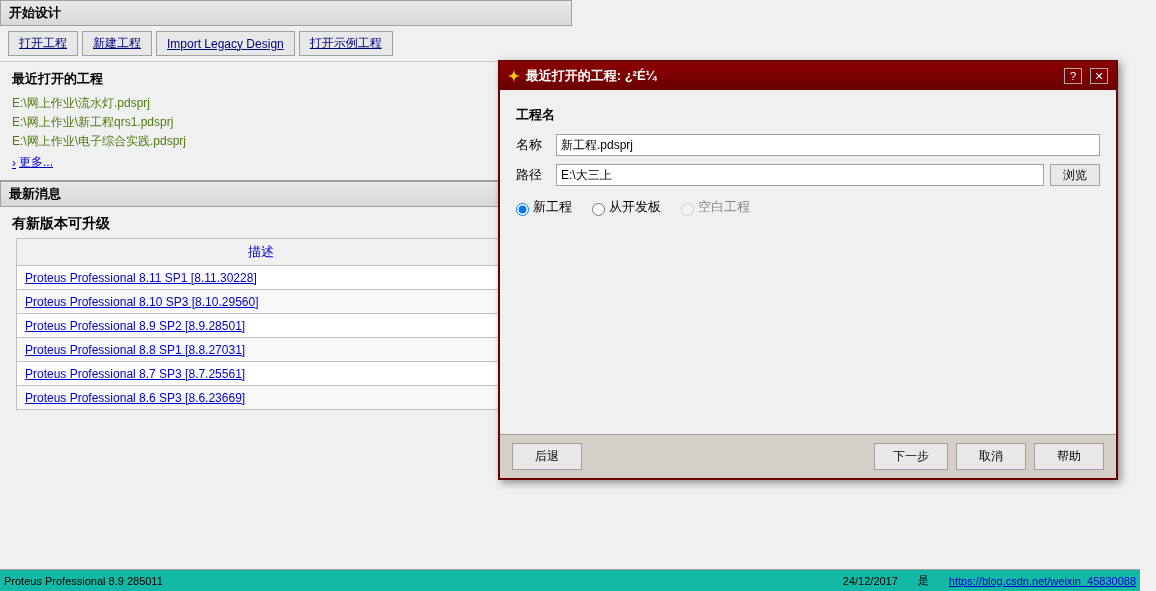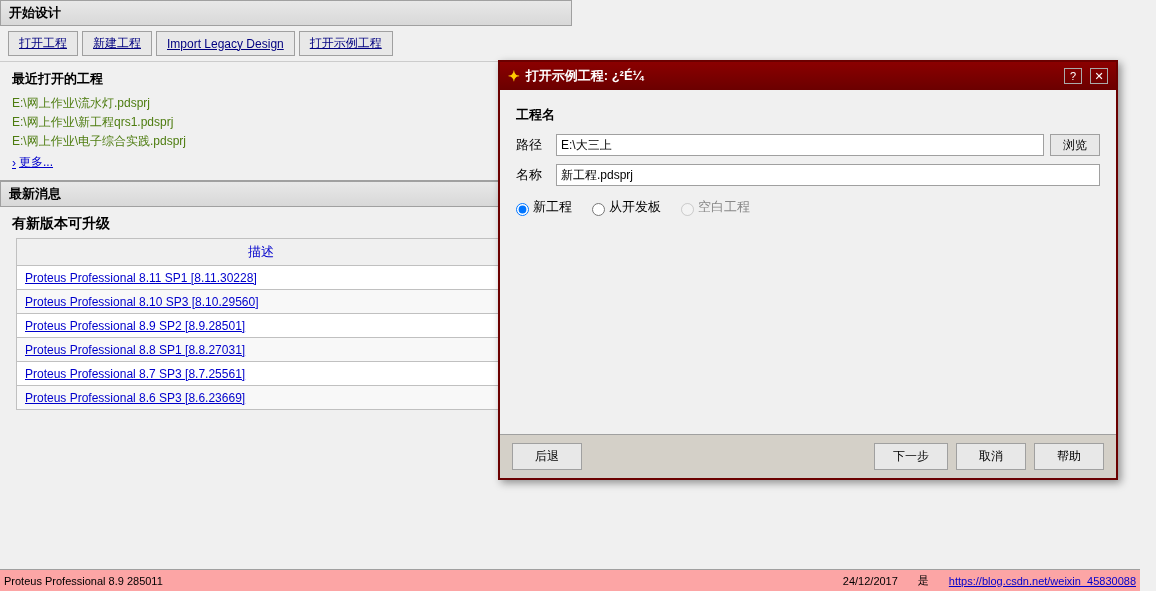--- a/index.html
+++ b/index.html
@@ -123,21 +123,21 @@
       font-size: 12px;
     }
 
     
     .bottom-bar {
       position: absolute;
       bottom: 0;
       left: 0;
       width: 1140px;
       height: 22px;
-      background: #fca5a5;
+      background: #14b8a6;
       border-top: 1px solid #a0a0a0;
       display: flex;
       align-items: center;
       padding: 0 4px;
       font-size: 11px;
       color: #000;
     }
 
     
     .modal {
@@ -390,40 +390,40 @@
         </table>
       </div>
     </div>
   </div>
 
   <div class="modal">
 
     <div class="modal-titlebar">
       <div class="modal-titlebar-left">
         <span class="modal-title-icon">✦</span>
-        <span>打开示例工程: ¿²É¼</span>
+        <span>最近打开的工程: ¿²É¼</span>
       </div>
       <div class="modal-titlebar-right">
         <button class="title-btn">?</button>
         <button class="title-btn">✕</button>
       </div>
     </div>
 
     <div class="modal-body">
       <div class="form-section-title">工程名</div>
+
+      <div class="form-row">
+        <span class="form-label">名称</span>
+        <input class="form-input" type="text" value="新工程.pdsprj" style="">
+      </div>
 
       <div class="form-row">
         <span class="form-label">路径</span>
         <input class="form-input" type="text" value="E:\大三上" style="">
         <button class="browse-btn">浏览</button>
-      </div>
-
-      <div class="form-row">
-        <span class="form-label">名称</span>
-        <input class="form-input" type="text" value="新工程.pdsprj" style="">
       </div>
 
       <div class="radio-row">
         <label class="radio-option">
           <input type="radio" name="project-type" checked="" style="">
           <span>新工程</span>
         </label>
         <label class="radio-option">
           <input type="radio" name="project-type" style="">
           <span>从开发板</span>

